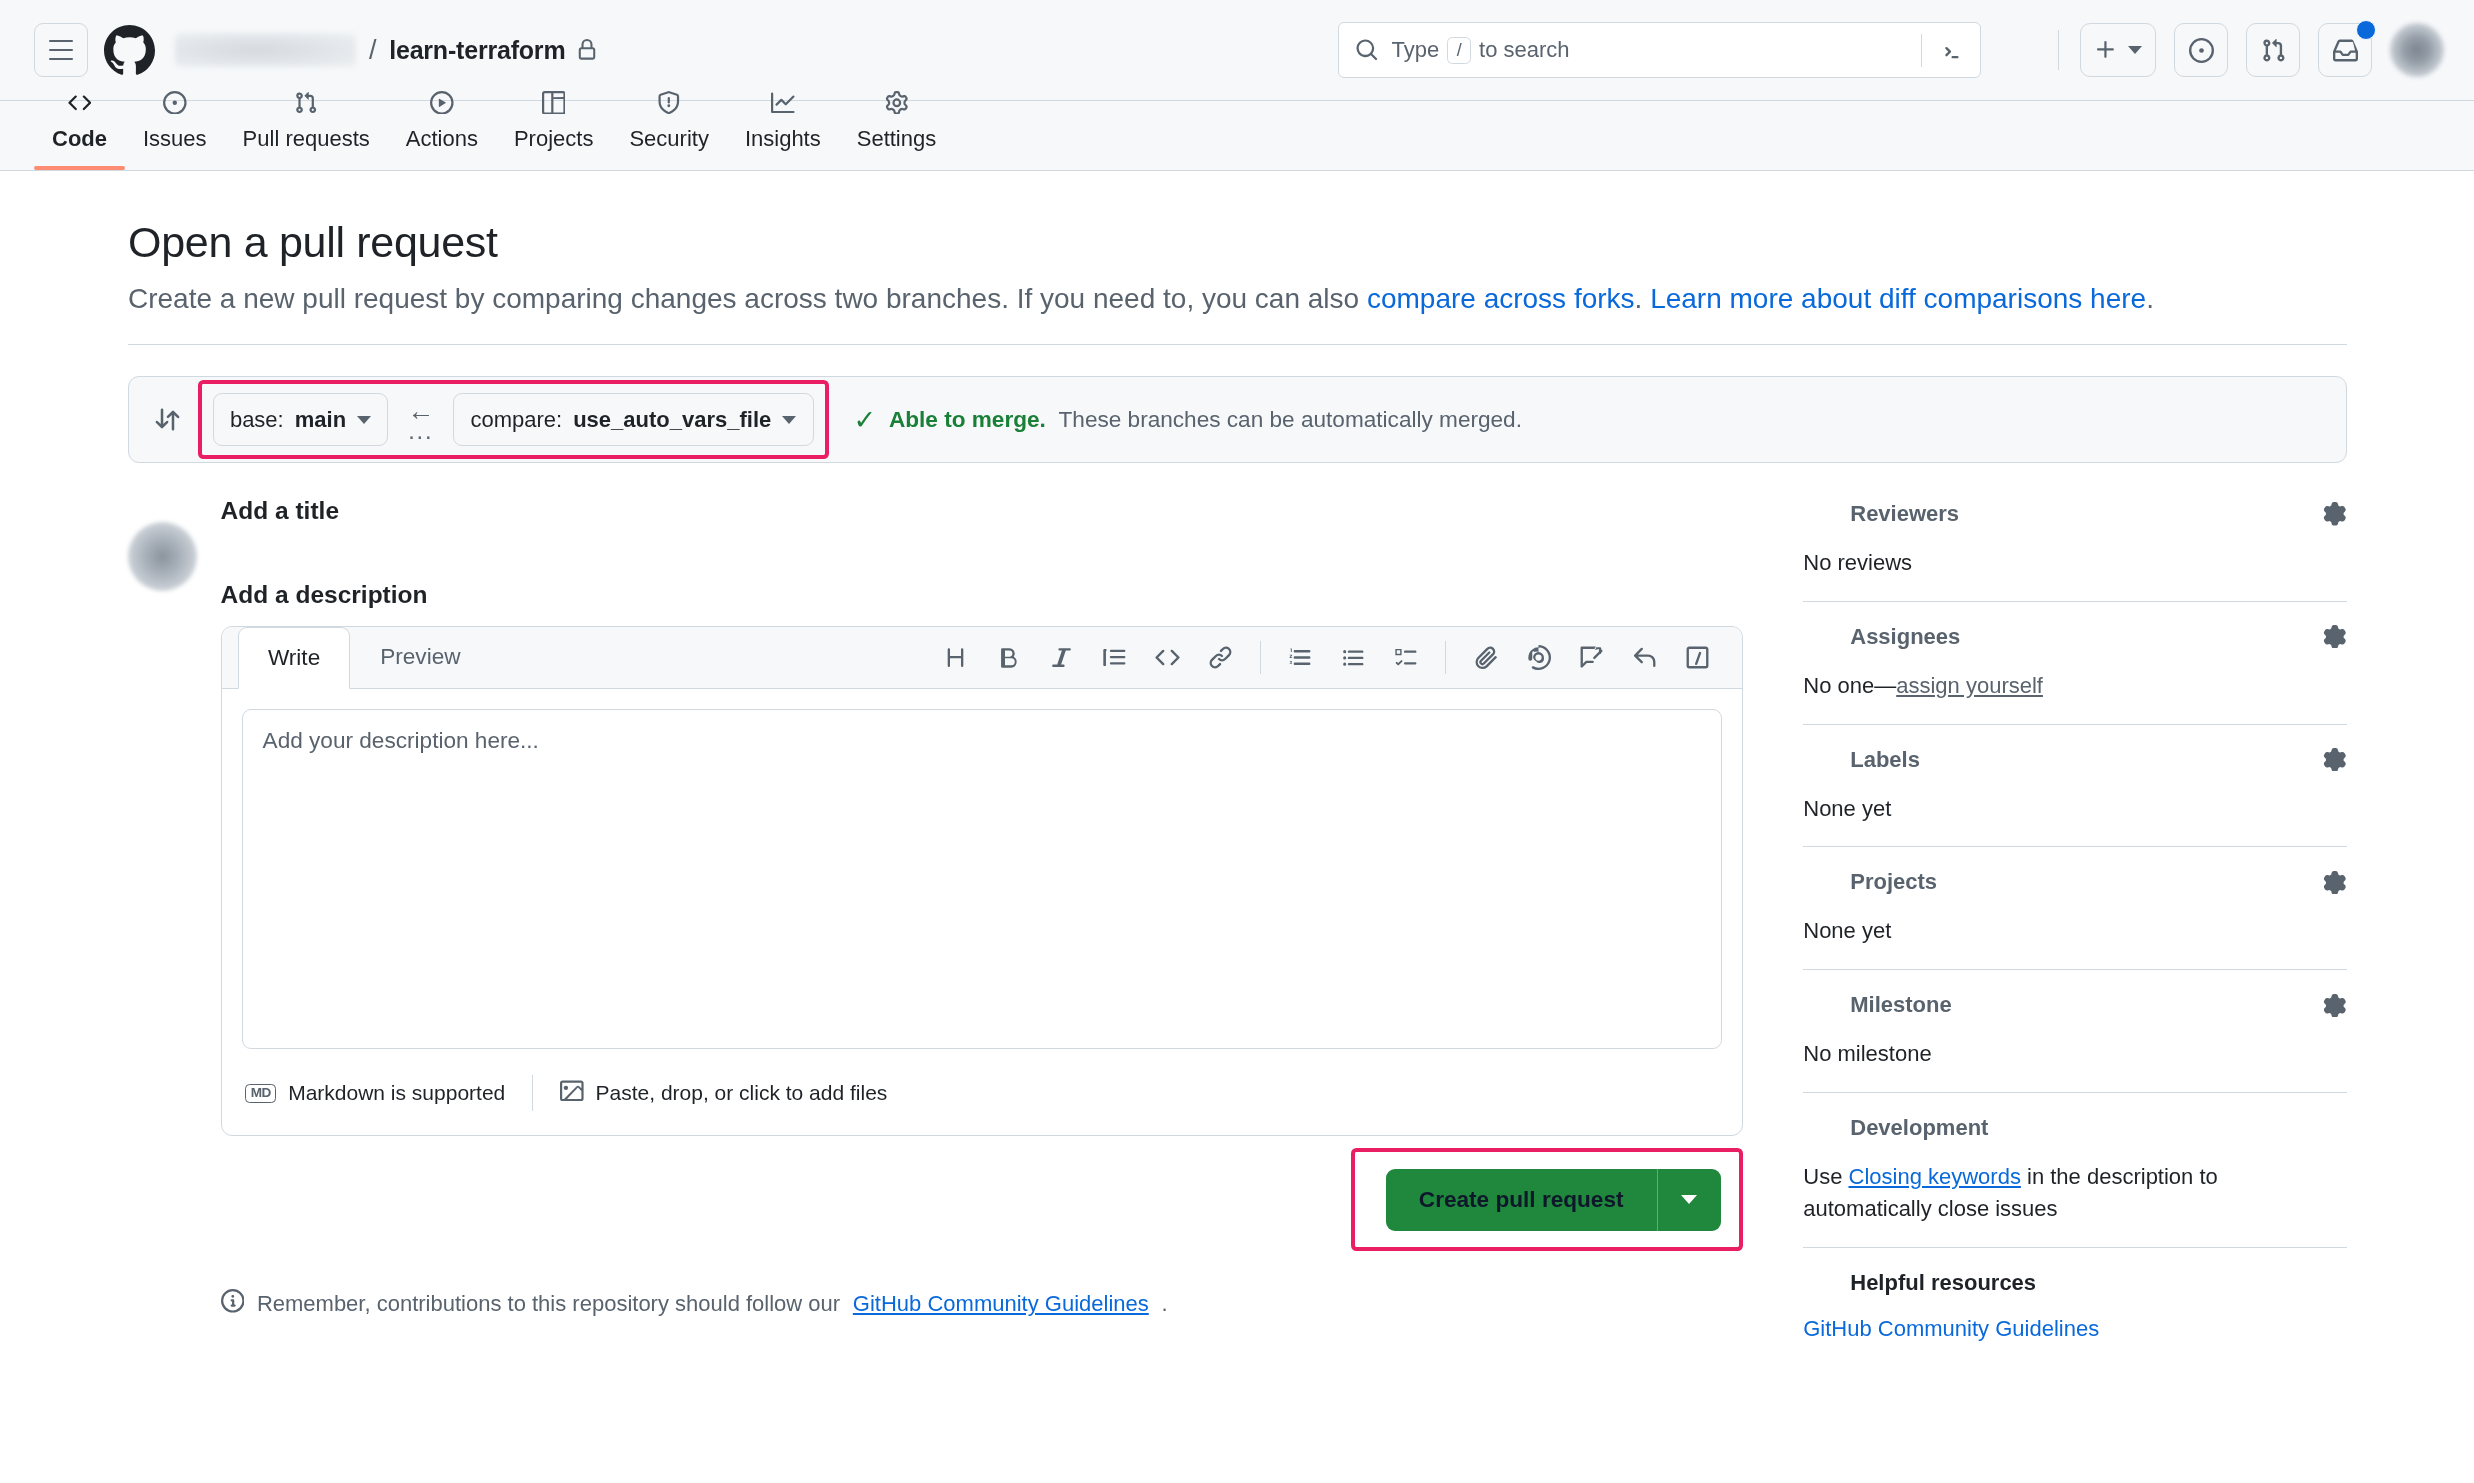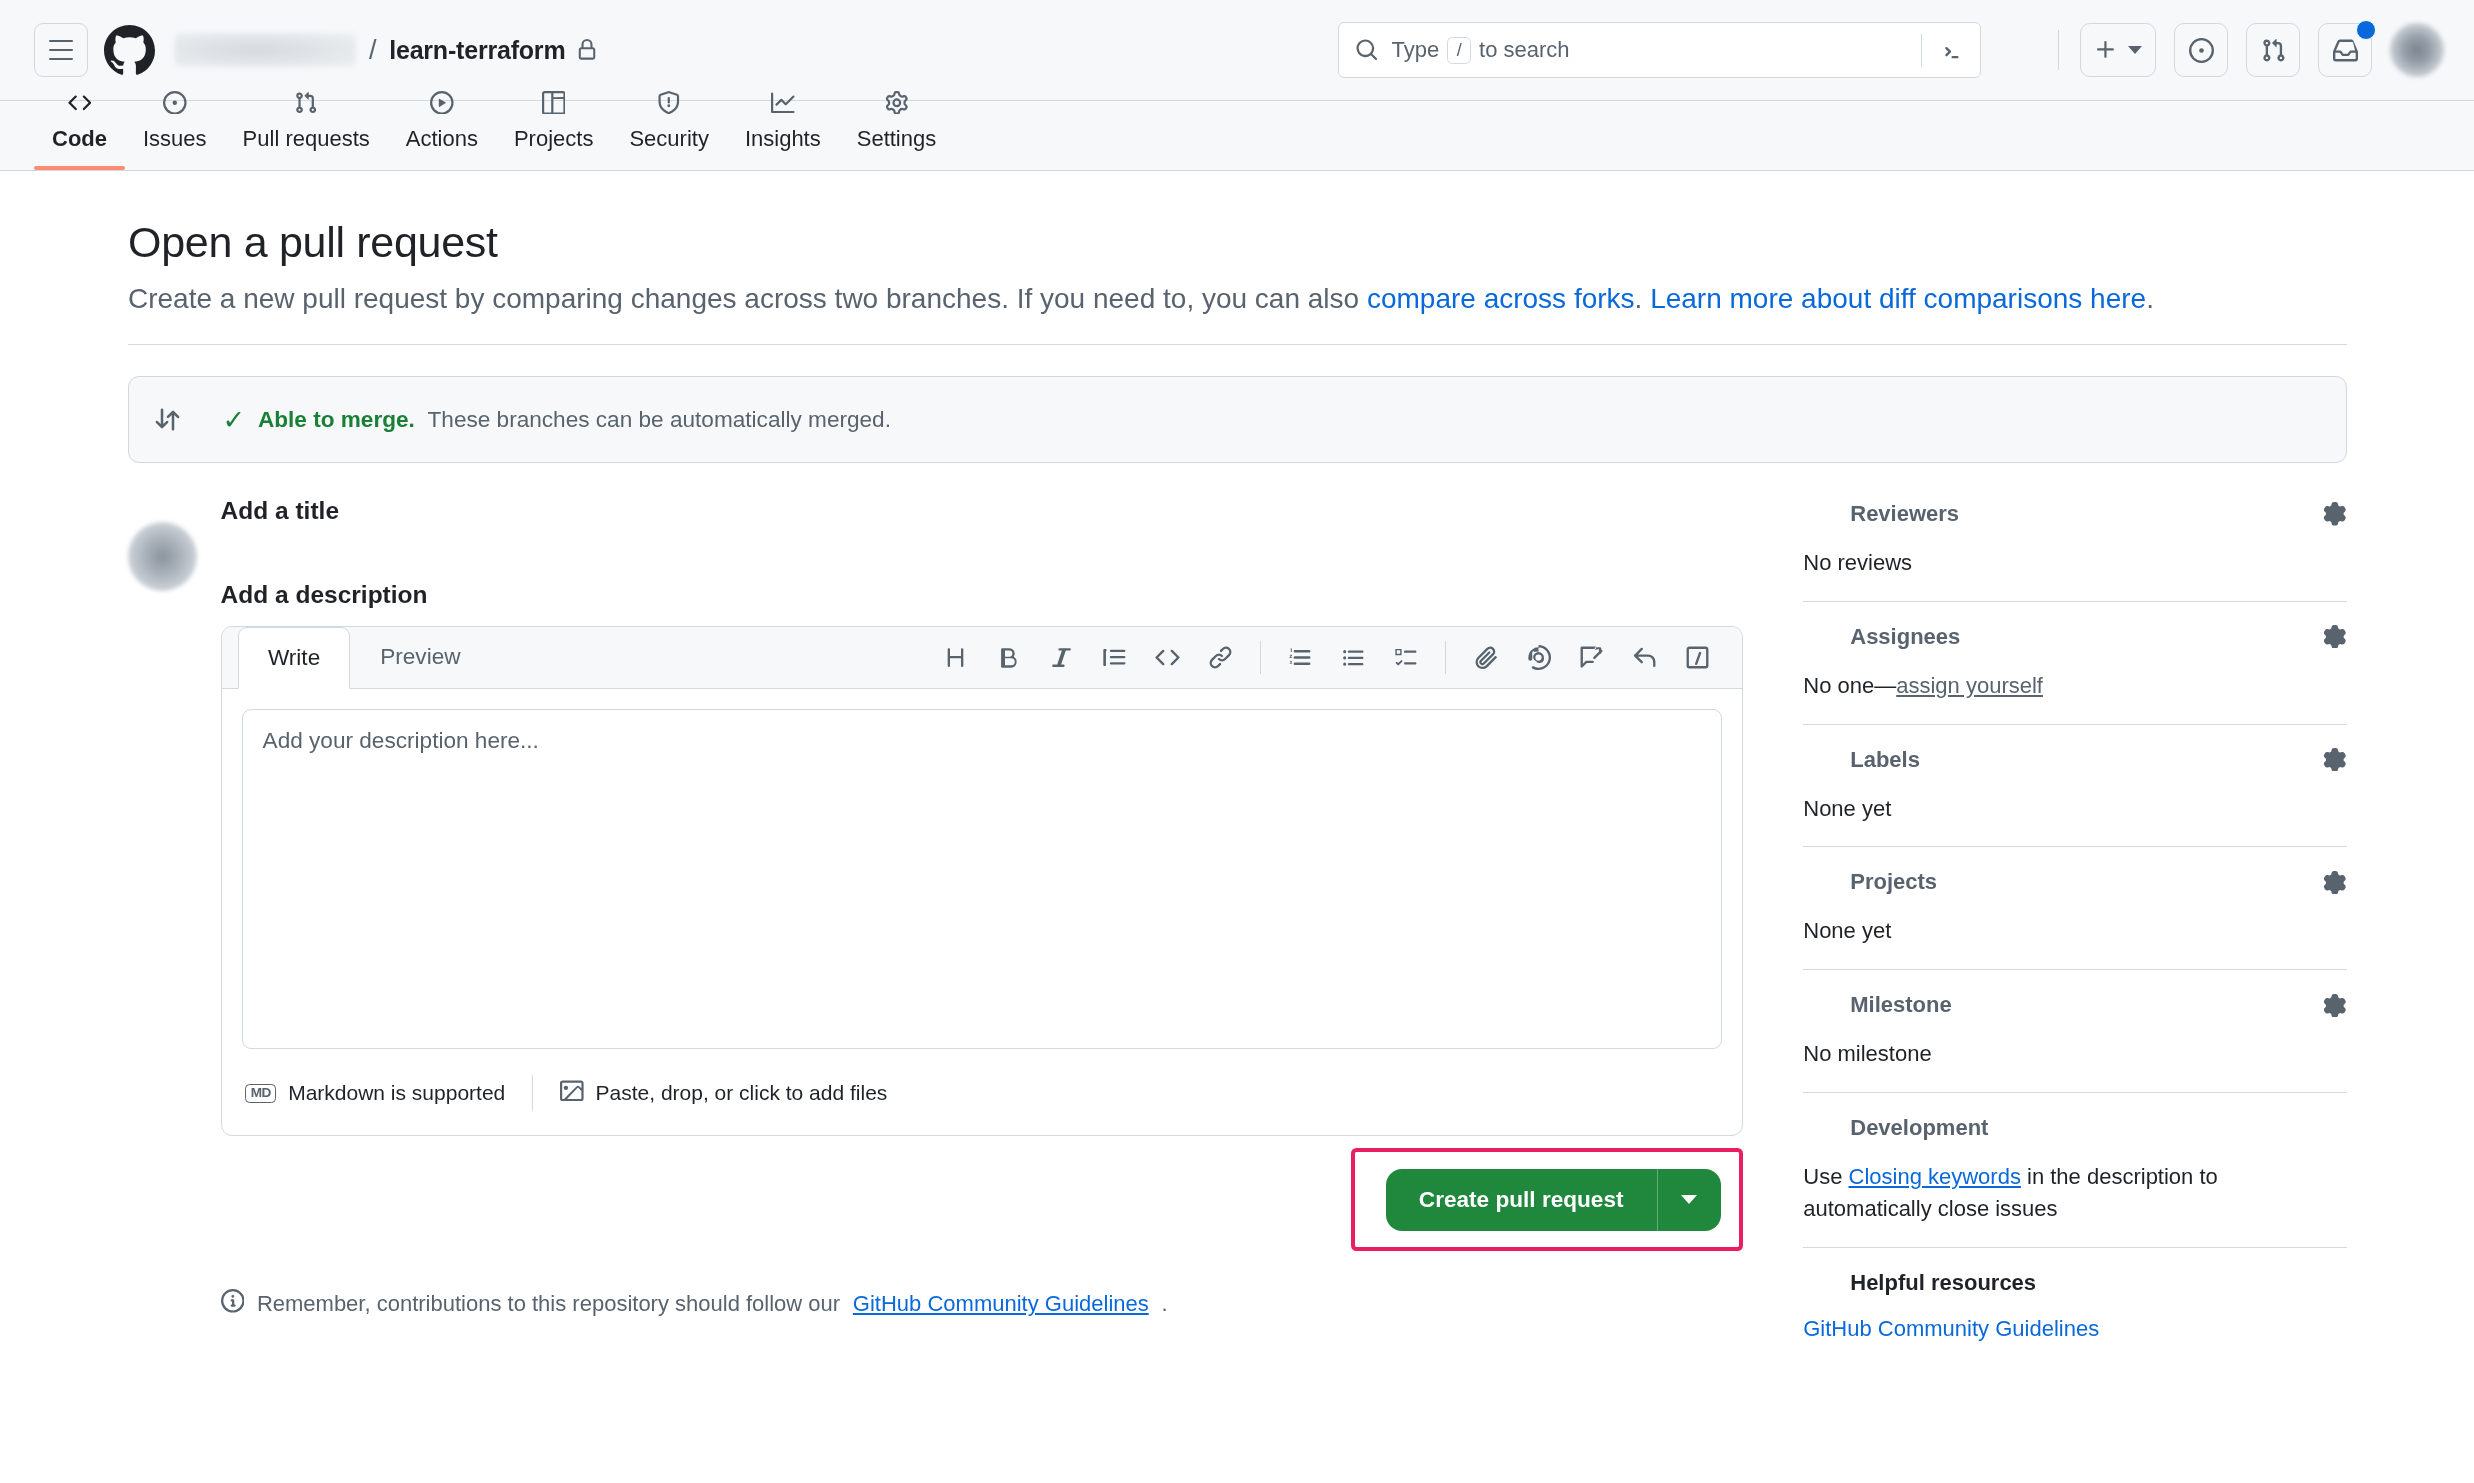--- a/index.html
+++ b/index.html
@@ -217,22 +217,22 @@
   .foot-sep { width: 0.9px; height: 36px; background: #d1d9e0; margin: 0 27px; }
   .md-badge {
     border: 1.8px solid #59636e; border-radius: 4.5px; color: #59636e;
     font-size: 13.6px; font-weight: 700; padding: 0.9px 4.5px; line-height: 1.15;
     display: inline-flex; align-items: center; letter-spacing: -0.5px;
   }
 
   .submit-row { width: 1522px; display: flex; justify-content: flex-end; margin-top: 12.7px; }
   .pink-box2 { border: 4.5px solid #e91e63; border-radius: 5.4px; padding: 16.3px 18px; }
   .btn-green {
-    background: #1f883d; color: #ffffff; border: none;
-    height: 62px; border-radius: 16px;
+    background: #1f883d; color: #0f172a; border: none;
+    height: 62px; border-radius: 9px;
     display: flex; align-items: center; font-size: 22.6px; font-weight: 700;
     cursor: pointer; font-family: inherit; margin-left: 13px;
   }
   .btn-green .txt { padding: 0 33px; }
   .btn-green .sep { width: 0.9px; height: 62px; background: rgba(255,255,255,0.3); }
   .btn-green .drop { padding: 0 23.6px; display: flex; align-items: center; }
   .caret-white { width: 0; height: 0; border-left: 8.2px solid transparent; border-right: 8.2px solid transparent; border-top: 9px solid #fff; }
 
   .note-row { display: flex; align-items: center; gap: 12.7px; margin-top: 38px; font-size: 22px; color: #59636e; padding-left: 156px; }
   .note-row a { color: #0969da; }
@@ -388,20 +388,36 @@
 
     <div class="hr-line"></div>
 
     <div class="compare-bar">
       <span class="compare-ico">
         <svg width="27" height="27" viewBox="0 0 16 16" fill="#59636e">
             <path d="M4.75 1.5a.75.75 0 0 1 .75.75v8.44l1.72-1.72a.75.75 0 1 1 1.06 1.06l-3 3a.75.75 0 0 1-1.06 0l-3-3a.75.75 0 1 1 1.06-1.06L4 10.69V2.25a.75.75 0 0 1 .75-.75Zm6.5 13a.75.75 0 0 1-.75-.75V5.31L8.78 7.03a.75.75 0 0 1-1.06-1.06l3-3a.75.75 0 0 1 1.06 0l3 3a.75.75 0 1 1-1.06 1.06L12 5.31v8.44a.75.75 0 0 1-.75.75Z"></path>
           </svg>
       </span>
 
+      <div class="pink-box">
+        <div class="branch-btn">
+          <span class="lbl-dim">base:</span>
+          <b>main</b>
+          <span class="caret-sm"></span>
+        </div>
+        <div class="arrow-col">
+          <span class="arw">←</span>
+          <span class="dots">...</span>
+        </div>
+        <div class="branch-btn">
+          <span class="lbl-dim">compare:</span>
+          <b>use_auto_vars_file</b>
+          <span class="caret-sm"></span>
+        </div>
+      </div>
 
       <div class="merge-status">
         <span class="chk">✓</span>
         <span class="ok">Able to merge.</span>
         <span class="note">These branches can be automatically merged.</span>
       </div>
     </div>
 
     <div class="cols">
 

